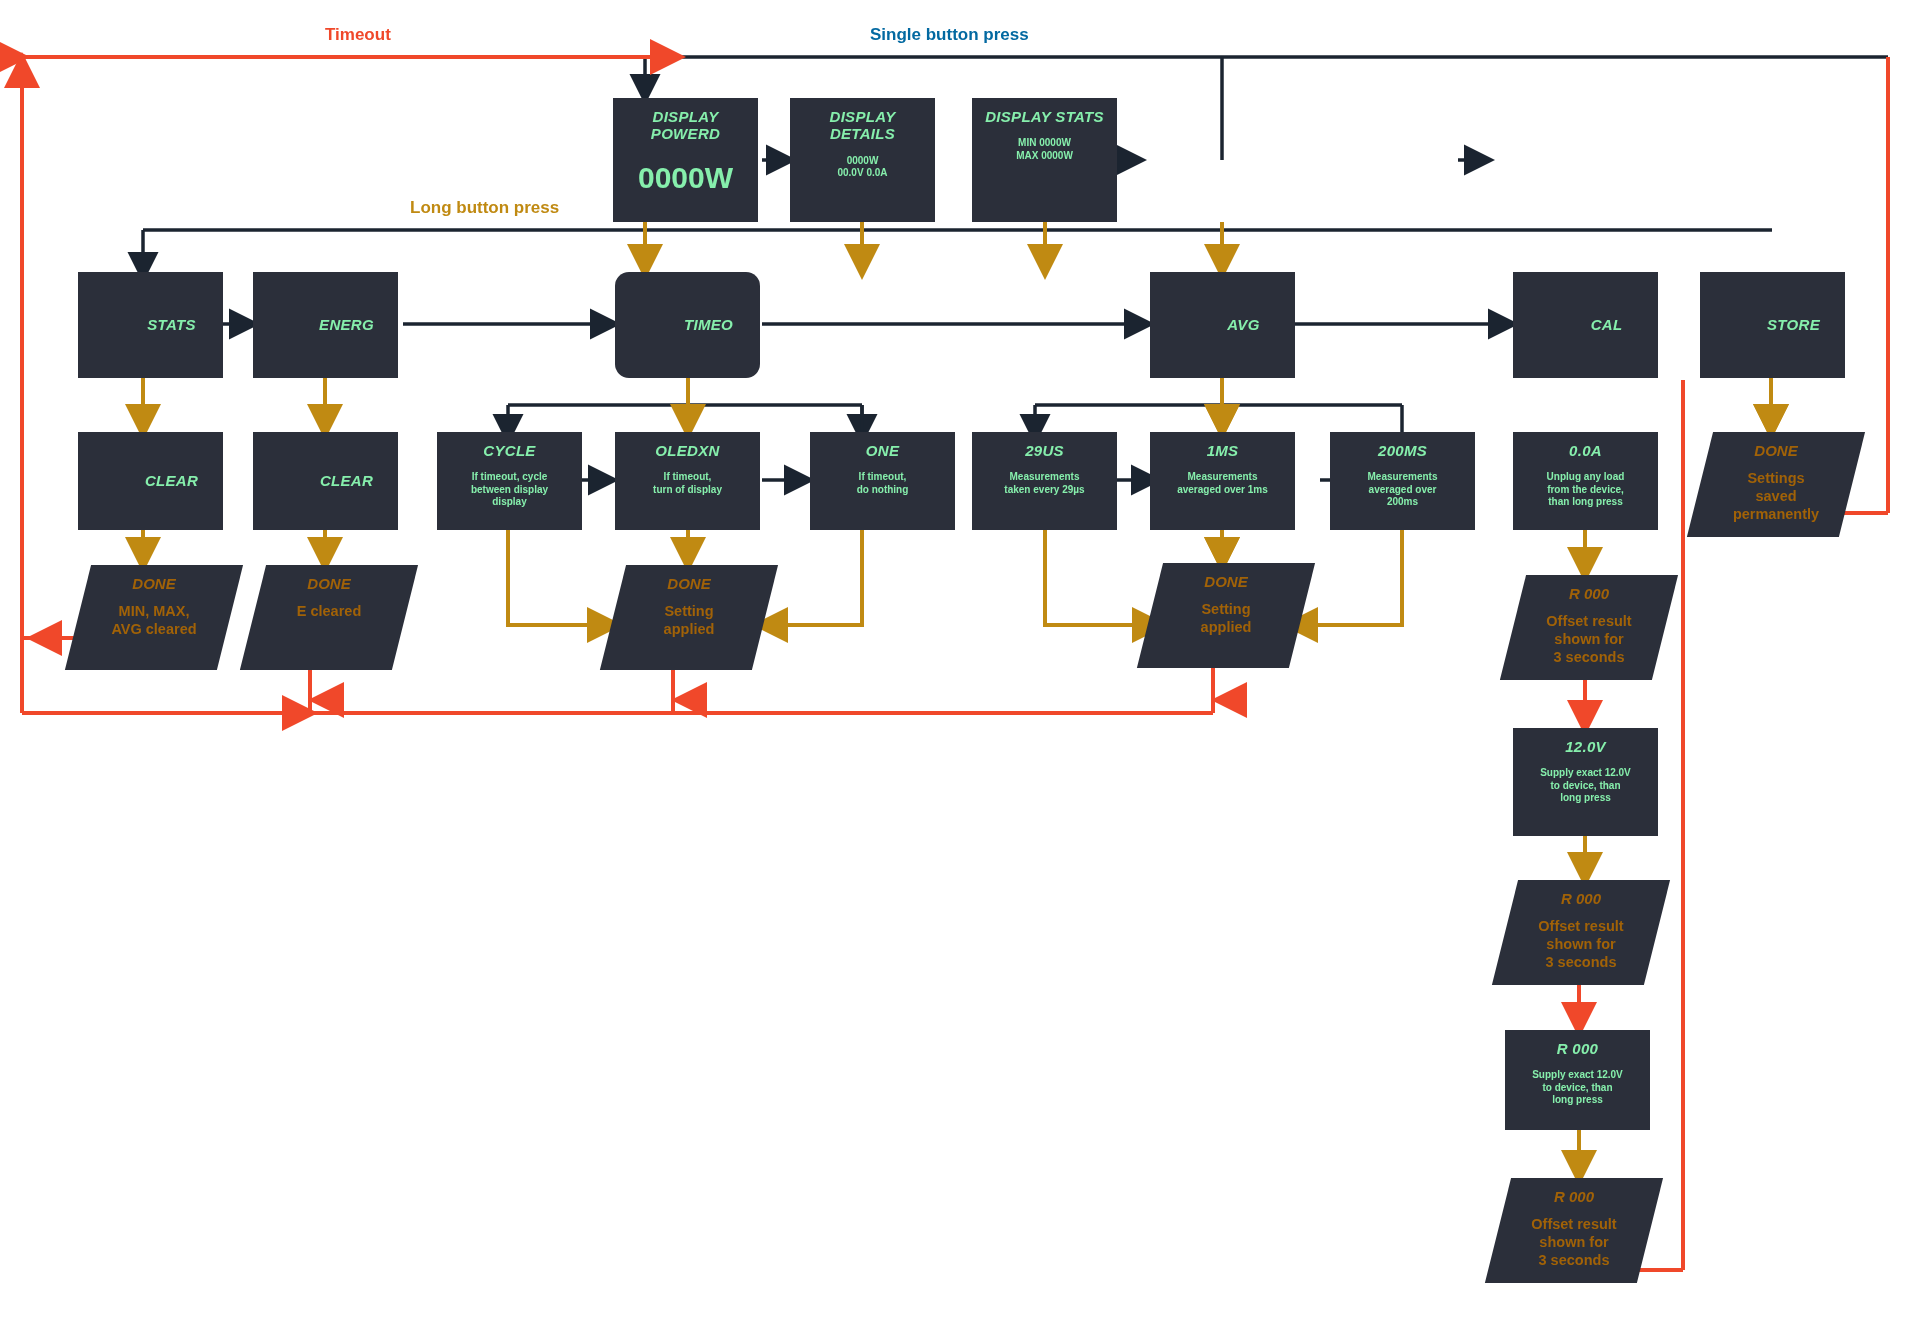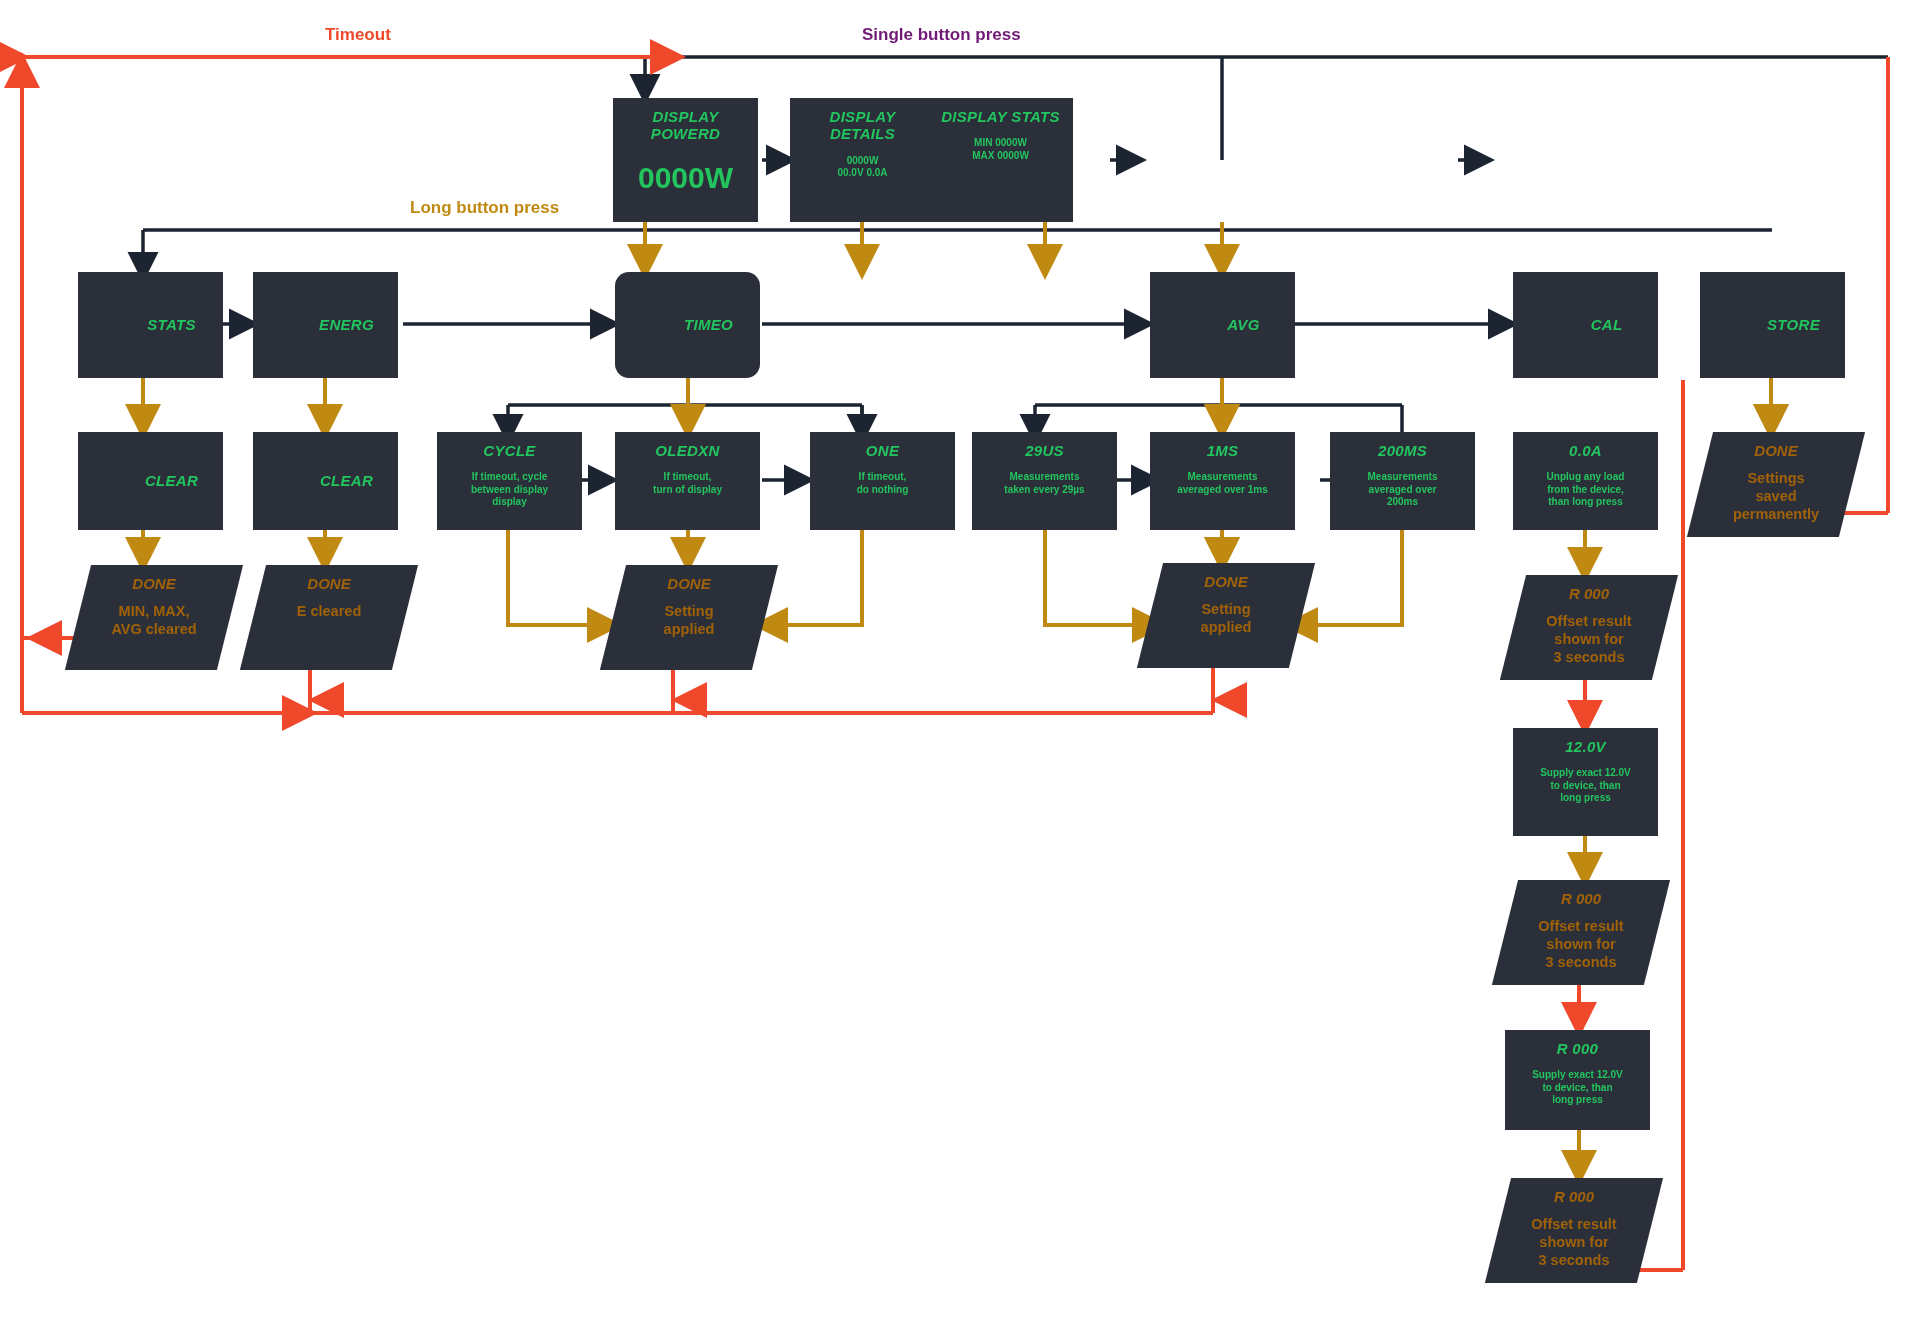--- a/index.html
+++ b/index.html
@@ -1,39 +1,39 @@
 <!DOCTYPE html>
 <html><head>
 <meta charset="utf-8">
 <style>
   html,body{margin:0;padding:0;background:#ffffff;}
   body{width:1908px;height:1317px;position:relative;overflow:hidden;
        font-family:"Liberation Sans", sans-serif;}
   #canvas{position:absolute;left:0;top:0;width:1508px;height:1317px;}
-  .node{position:absolute;background:#2b2f3a;color:#22c55e;box-sizing:border-box;
+  .node{position:absolute;background:#2b2f3a;color:#86efac;box-sizing:border-box;
         display:flex;flex-direction:column;align-items:center;justify-content:flex-start;
         text-align:center;padding:10px 6px;}
   .node .ttl{font-style:italic;font-weight:bold;font-size:15px;letter-spacing:.3px;
              line-height:1.15;width:100%;}
   .node .bdy{font-weight:bold;font-size:10px;line-height:1.25;margin-top:12px;width:100%;}
   .node.big .val{font-weight:bold;font-size:30px;margin-top:18px;}
   .node.menu{justify-content:center;padding-left:48px;}
   .node.menu .ttl{margin:0;}
   .para{position:absolute;color:#a16207;box-sizing:border-box;}
   .para .skew{position:absolute;left:0;top:0;width:100%;height:100%;
               background:#2b2f3a;transform:skewX(-14deg);}
   .para .inner{position:relative;z-index:2;display:flex;flex-direction:column;
                align-items:center;justify-content:flex-start;text-align:center;
                height:100%;padding:10px 4px;box-sizing:border-box;}
   .para .ttl{font-style:italic;font-weight:bold;font-size:15px;}
   .para .bdy{font-weight:bold;font-size:14.5px;line-height:1.25;margin-top:10px;}
   .lbl{position:absolute;font-weight:bold;font-size:17px;white-space:nowrap;}
   .lbl.red{color:#f0482a;}
   .lbl.gold{color:#c08a12;}
-  .lbl.dark{color:#701a75;}
+  .lbl.dark{color:#0369a1;margin-left:8px;}
   svg.wires{position:absolute;left:0;top:0;width:1908px;height:1317px;
             pointer-events:none;}
 </style>
 </head>
 <body>
 
 <div id="canvas">
 
   <svg class="wires" viewBox="0 0 1908 1317">
     <defs>
@@ -148,21 +148,21 @@
     <div class="ttl">DISPLAY POWERD</div>
     <div class="val">0000W</div>
   </div>
 
   <div class="node" style="left:790px;top:98px;width:145px;height:124px;">
     <div class="ttl">DISPLAY DETAILS</div>
     <div class="bdy">0000W</div>
     <div class="bdy" style="margin-top:0">00.0V 0.0A</div>
   </div>
 
-  <div class="node" style="left:928px;top:98px;width:145px;height:124px;">
+  <div class="node" style="left:972px;top:98px;width:145px;height:124px;">
     <div class="ttl">DISPLAY STATS</div>
     <div class="bdy">MIN 0000W</div>
     <div class="bdy" style="margin-top:0">MAX 0000W</div>
   </div>
 
 
   <div class="node menu" style="left:78px;top:272px;width:145px;height:106px;">
     <div class="ttl">STATS</div>
   </div>
   <div class="node menu" style="left:253px;top:272px;width:145px;height:106px;">

